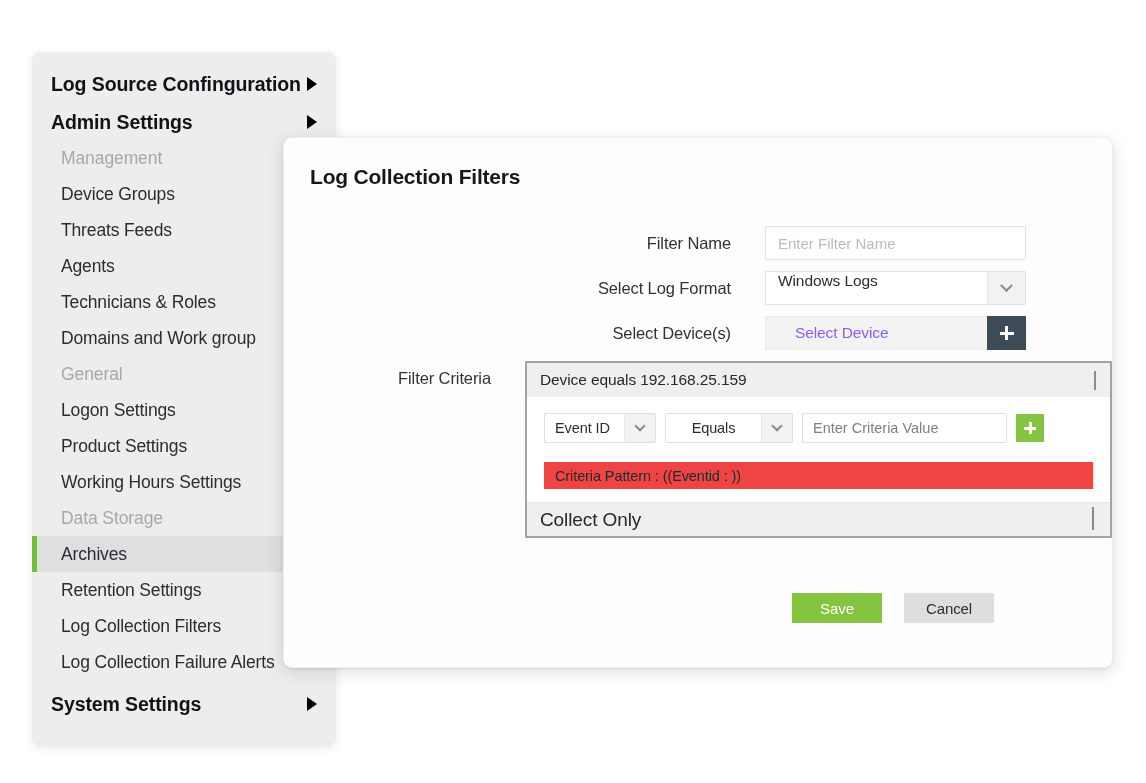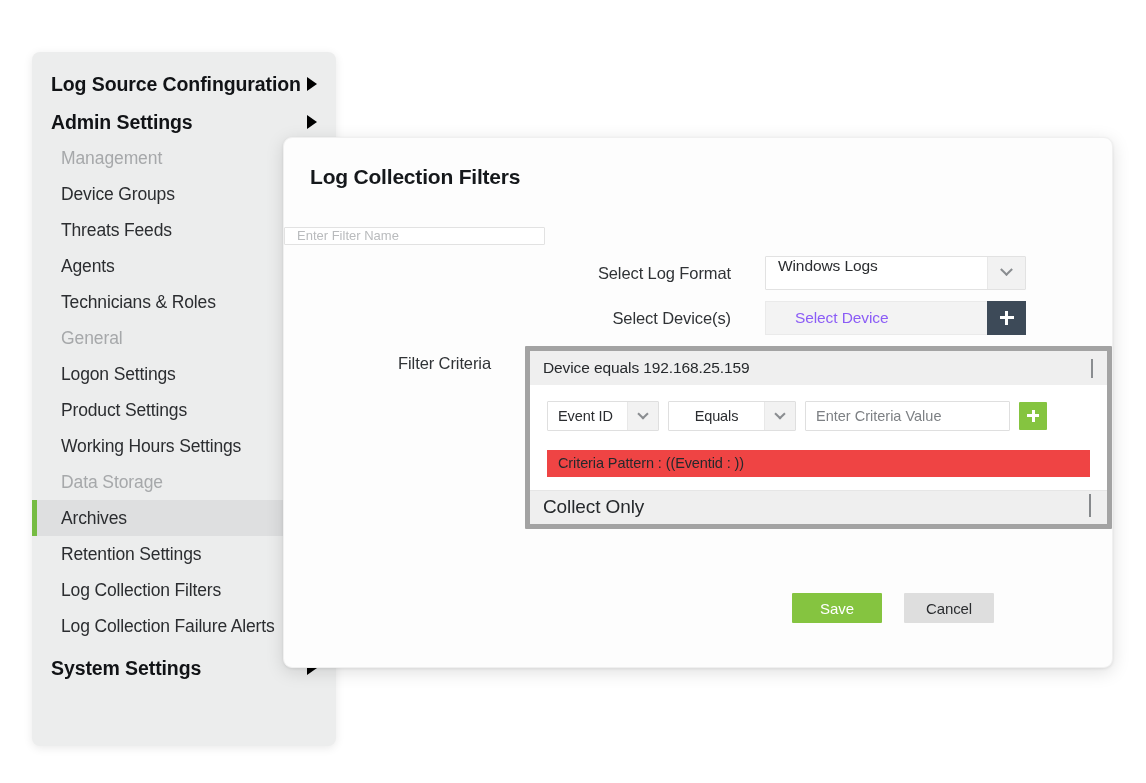--- a/index.html
+++ b/index.html
@@ -95,24 +95,24 @@
     text-align: right;
     padding-right: 34px;
     font-size: 16.5px;
     color: #303336;
     line-height: 34px;
     letter-spacing: -0.1px;
   }
   .ctrl { position: relative; }
 
   .text-input {
-    width: 261px; height: 18px;
+    width: 261px; height: 34px;
     border: 1px solid #e2e2e2;
     background: #ffffff;
-    font-size: 13px;
+    font-size: 15px;
     color: #2b2d30;
     padding: 0 12px;
     font-family: "Liberation Sans", sans-serif;
     outline: none;
     border-radius: 1px;
   }
   .text-input::placeholder { color: #b9bbbd; }
 
   .select-box {
     width: 261px; height: 34px;
@@ -170,21 +170,21 @@
   }
   .plus-glyph::before, .plus-glyph::after {
     content: ""; position: absolute; background: #ffffff;
   }
   .plus-glyph::before { left: 0; top: 5.5px; width: 14px; height: 3px; }
   .plus-glyph::after  { top: 0; left: 5.5px; height: 14px; width: 3px; }
 
   
   .criteria-panel {
     width: 587px;
-    border: 5px solid #a3a3a3;
+    border: 2px solid #a3a3a3;
     background: #ffffff;
     border-radius: 1px;
   }
   .crit-header {
     height: 34px;
     background: #efefef;
     display: flex; align-items: center; justify-content: space-between;
     padding: 0 14px 0 13px;
     font-size: 15.5px;
     color: #26292c;
@@ -320,20 +320,23 @@
     </div>
     <div class="nav-item">
       <span>Threats Feeds</span>
     </div>
     <div class="nav-item">
       <span>Agents</span>
     </div>
     <div class="nav-item">
       <span>Technicians &amp; Roles</span>
     </div>
+    <div class="nav-item">
+      <span>Domains and Work group</span>
+    </div>
 
     <div class="nav-section">
       <span>General</span>
     </div>
     <div class="nav-item">
       <span>Logon Settings</span>
     </div>
     <div class="nav-item">
       <span>Product Settings</span>
     </div>
@@ -363,20 +366,21 @@
     </div>
   </div>
 
   <div class="dialog">
 
     <div class="dlg-title">Log Collection Filters</div>
 
     <div class="form">
 
       <div class="row">
+        <div class="row-label">Filter Name</div>
         <div class="ctrl">
           <input class="text-input" type="text" placeholder="Enter Filter Name" style="">
         </div>
       </div>
 
       <div class="row">
         <div class="row-label">Select Log Format</div>
         <div class="ctrl">
           <div class="select-box">
             <span class="sel-val">Windows Logs</span>

